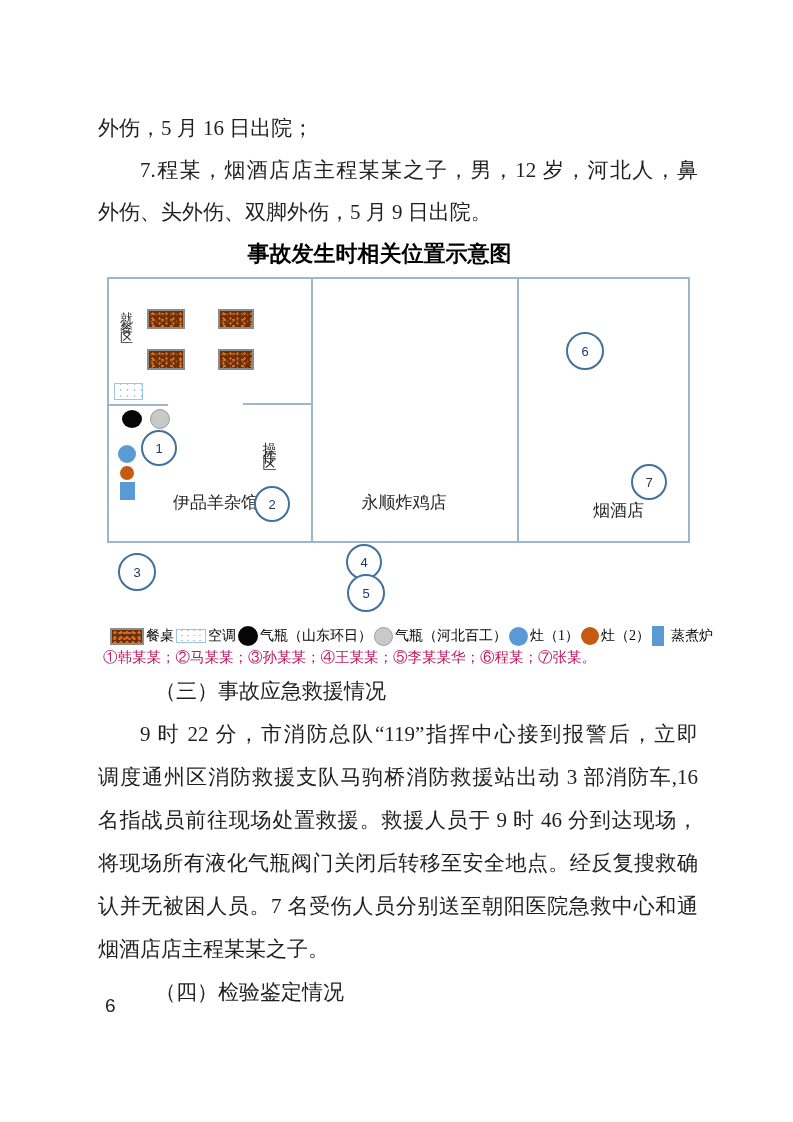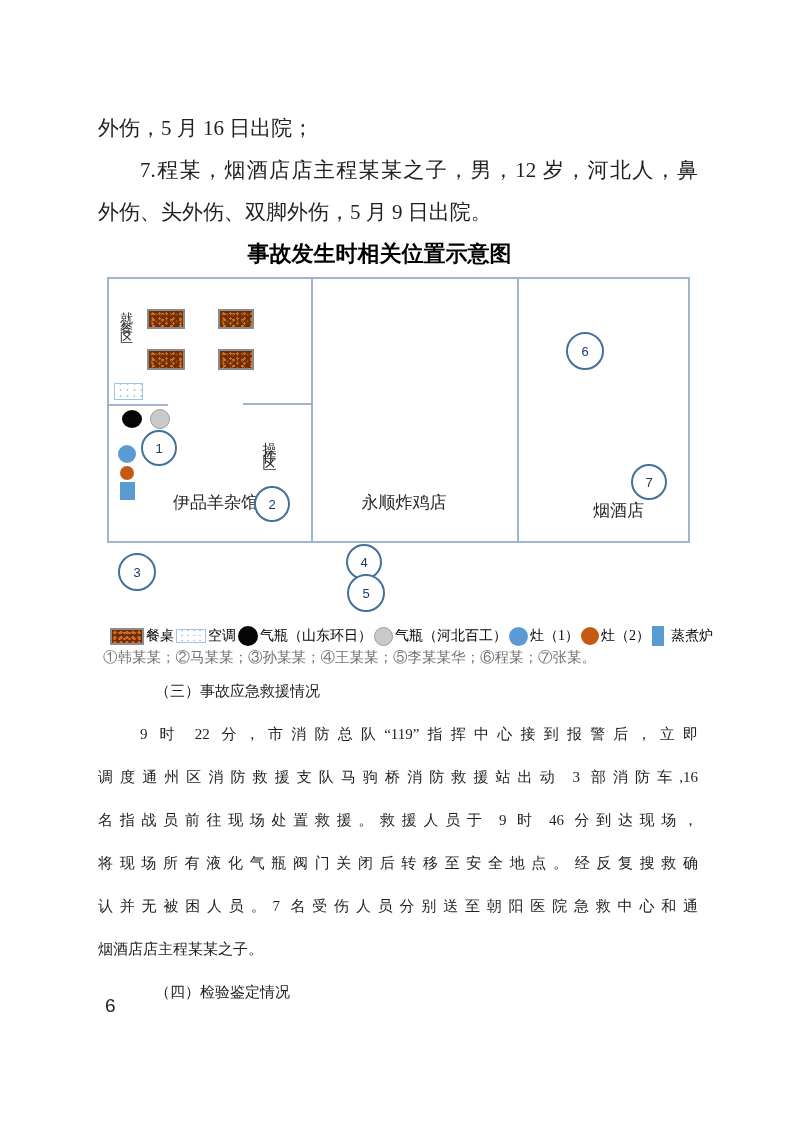--- a/index.html
+++ b/index.html
@@ -61,24 +61,24 @@
   .sw-table{width:34px;height:17px;border:2px solid #8c8c8c;background-color:#6e3008;
     background-image:radial-gradient(#d2691e 1.5px,transparent 1.7px),radial-gradient(#e07b2a 1px,transparent 1.2px);
     background-size:6px 5px,5px 6px;}
   .sw-ac{width:30px;height:14px;border:1px solid #9dc3e6;background-color:#fff;
     background-image:radial-gradient(#aac8e2 1px,transparent 1.2px);background-size:6px 5px;background-position:2px 3px;}
   .sw-black{width:20px;height:20px;border-radius:50%;background:#060606;}
   .sw-gray{width:19px;height:19px;border-radius:50%;background:#c9c9c9;border:1px solid #9e9e9e;}
   .sw-blue{width:19px;height:19px;border-radius:50%;background:#5b9bd5;}
   .sw-orange{width:18px;height:18px;border-radius:50%;background:#c55a11;}
   .sw-steamer{width:12px;height:20px;background:#5b9bd5;margin-right:5px;}
-  .legend-people{left:103px;top:648px;font-size:14.5px;color:#737373;white-space:nowrap;}
+  .legend-people{left:103px;top:648px;font-size:14.5px;color:#be185d;white-space:nowrap;}
 
   
-  .sections{left:98px;top:670px;width:600px;font-size:15px;line-height:43px;}
+  .sections{left:98px;top:670px;width:600px;font-size:21px;line-height:43px;}
   .heading{text-indent:57px;white-space:nowrap;}
   .pagenum{left:105px;top:995px;font-family:"Liberation Sans","DejaVu Sans",sans-serif;
     font-size:19px;color:#222;}
 </style>
 </head>
 <body>
 
 <div class="abs intro">
   <div class="textline">外伤，5 月 16 日出院；</div>
   <div class="textline full indent2">7.程某，烟酒店店主程某某之子，男，12 岁，河北人，鼻</div>

